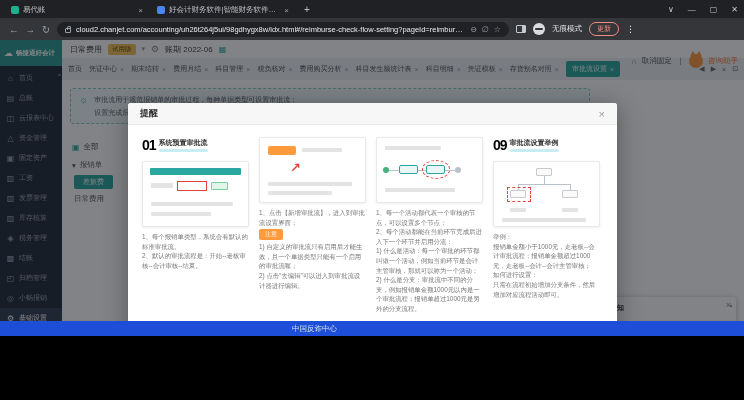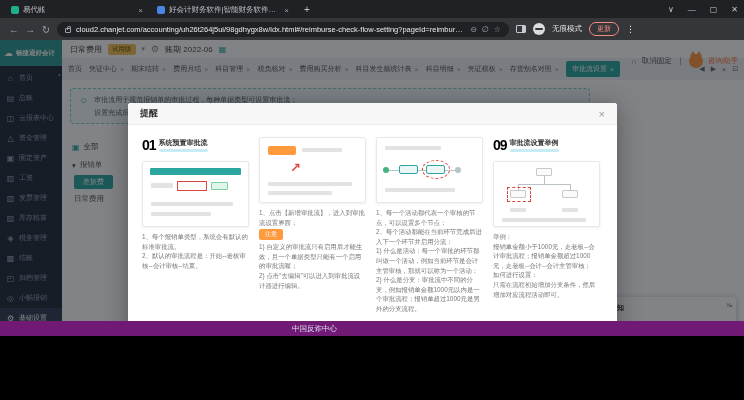--- a/index.html
+++ b/index.html
@@ -96,21 +96,21 @@
   .t2-btn{position:absolute;top:8px;left:8px;width:28px;height:9px;background:#ff9a3d;border-radius:2px}
   .t2-arrow{position:absolute;top:22px;left:30px;color:#e0443e;font-size:13px;font-weight:bold}
   .dot{position:absolute;width:6px;height:6px;border-radius:50%}
   .nodebx{position:absolute;width:19px;height:9px;background:#eaf7f6;border:1px solid #2aa7a0;border-radius:2px}
   .fline{position:absolute;height:1px;background:#b9c2c6}
   .vline{position:absolute;width:1px;background:#b9c2c6}
   .redring{position:absolute;border:1px dashed #e0443e;border-radius:50%}
   .redbox{position:absolute;border:1px dashed #e0443e}
   .graybx{position:absolute;width:16px;height:8px;border:1px solid #c9c9c9;border-radius:1px;background:#fafafa}
   
-  .taskbar{position:absolute;left:0;bottom:0;width:744px;height:15px;background:#701a75;display:flex;align-items:center;color:#dfe6f2;font-size:7.5px;z-index:20}
+  .taskbar{position:absolute;left:0;bottom:0;width:744px;height:15px;background:#1d4ed8;display:flex;align-items:center;color:#dfe6f2;font-size:7.5px;z-index:20}
   .taskbar .tlabel{margin-left:292px}
 </style>
 </head>
 <body>
 
 <div class="screen">
 
   <div class="tabstrip">
     <div class="btab">
       <span class="fav green"></span>

